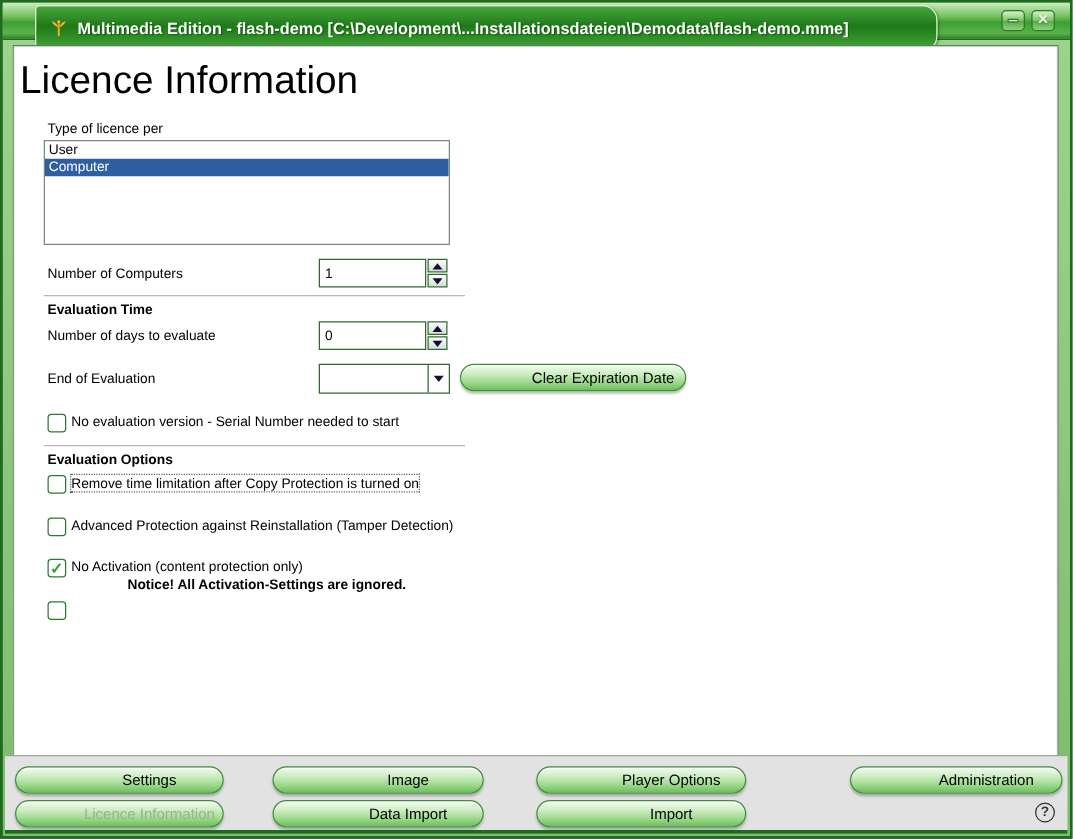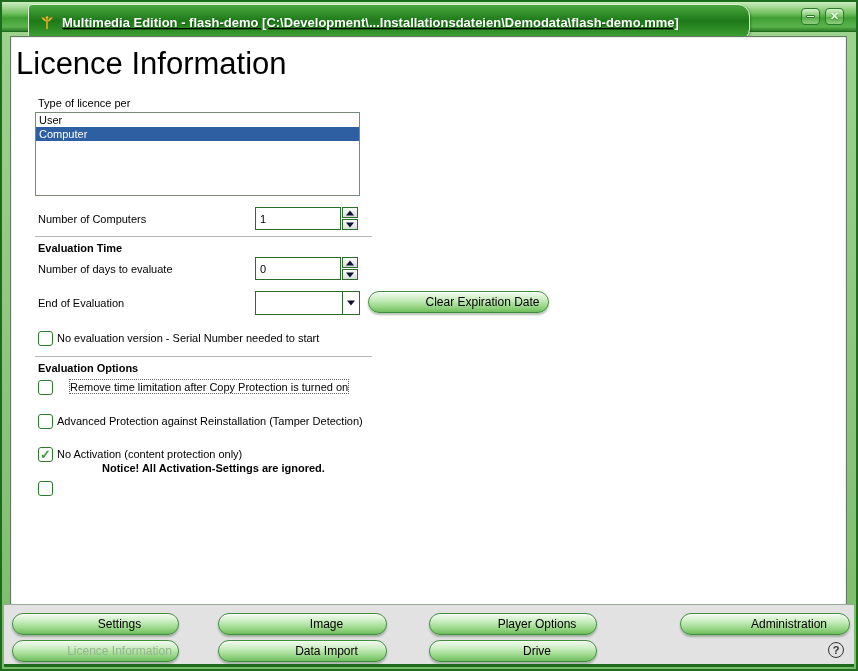--- a/index.html
+++ b/index.html
@@ -22,21 +22,20 @@
     border-bottom: 1px solid #1d6b1d;
   }
   .title-tab {
     position: absolute; left: 26px; top: 2px; height: 37px; width: 722px;
     background: linear-gradient(to bottom, #4aa63e 0%, #1e7a19 45%, #27851f 60%, #46a83a 100%);
     border: 1px solid #d9f2cf;
     border-radius: 4px 12px 12px 4px;
     display: flex; align-items: center;
     padding-left: 10px;
     box-shadow: 1px 1px 2px rgba(0,40,0,.35);
-    text-decoration: underline;
   }
   .app-icon { width: 16px; height: 16px; margin-right: 7px; flex: 0 0 auto; }
   .title-text {
     color: #ffffff; font-size: 13px; font-weight: bold;
     text-shadow: 1px 1px 1px rgba(0,60,0,.6);
     white-space: nowrap; overflow: hidden;
   }
   .win-buttons { position: absolute; right: 12px; top: 6px; display: flex; gap: 5px; }
   .win-btn {
     width: 19px; height: 17px;
@@ -213,21 +212,21 @@
 
   <div class="check-row" style="left:36px; top:329px;">
     <span class="checkbox"></span>
     <span class="check-label">No evaluation version - Serial Number needed to start</span>
   </div>
 
   <div class="hr" style="top:354px;"></div>
 
   <span class="lbl bold-lbl" style="left:36px; top:360px;">Evaluation Options</span>
 
-  <div class="check-row" style="left:36px; top:378px;gap:13px;">
+  <div class="check-row" style="left:36px; top:378px;">
     <span class="checkbox"></span>
     <span class="check-label focused">Remove time limitation after Copy Protection is turned on</span>
   </div>
 
   <div class="check-row" style="left:36px; top:412px;">
     <span class="checkbox"></span>
     <span class="check-label">Advanced Protection against Reinstallation (Tamper Detection)</span>
   </div>
 
   <div class="check-row" style="left:36px; top:445px;">
@@ -240,17 +239,17 @@
     <span class="checkbox"></span>
   </div>
 
   <div class="bottom-bar">
     <button class="pill-btn" style="left:8px;  top:8px;  width:167px;">Settings</button>
     <button class="pill-btn" style="left:214px;top:8px;  width:169px;">Image</button>
     <button class="pill-btn" style="left:676px;top:8px;  width:170px;">Administration</button>
     <button class="pill-btn" style="left:425px;top:8px;  width:168px;">Player Options</button>
     <button class="pill-btn disabled" style="left:8px; top:35px; width:167px;" disabled="">Licence Information</button>
     <button class="pill-btn" style="left:214px;top:35px; width:169px;">Data Import</button>
-    <button class="pill-btn" style="left:425px;top:35px; width:168px;">Drive</button>
+    <button class="pill-btn" style="left:425px;top:35px; width:168px;">Import</button>
     <button class="help-icon">?</button>
   </div>
 
 </div>
 
 </body></html>

